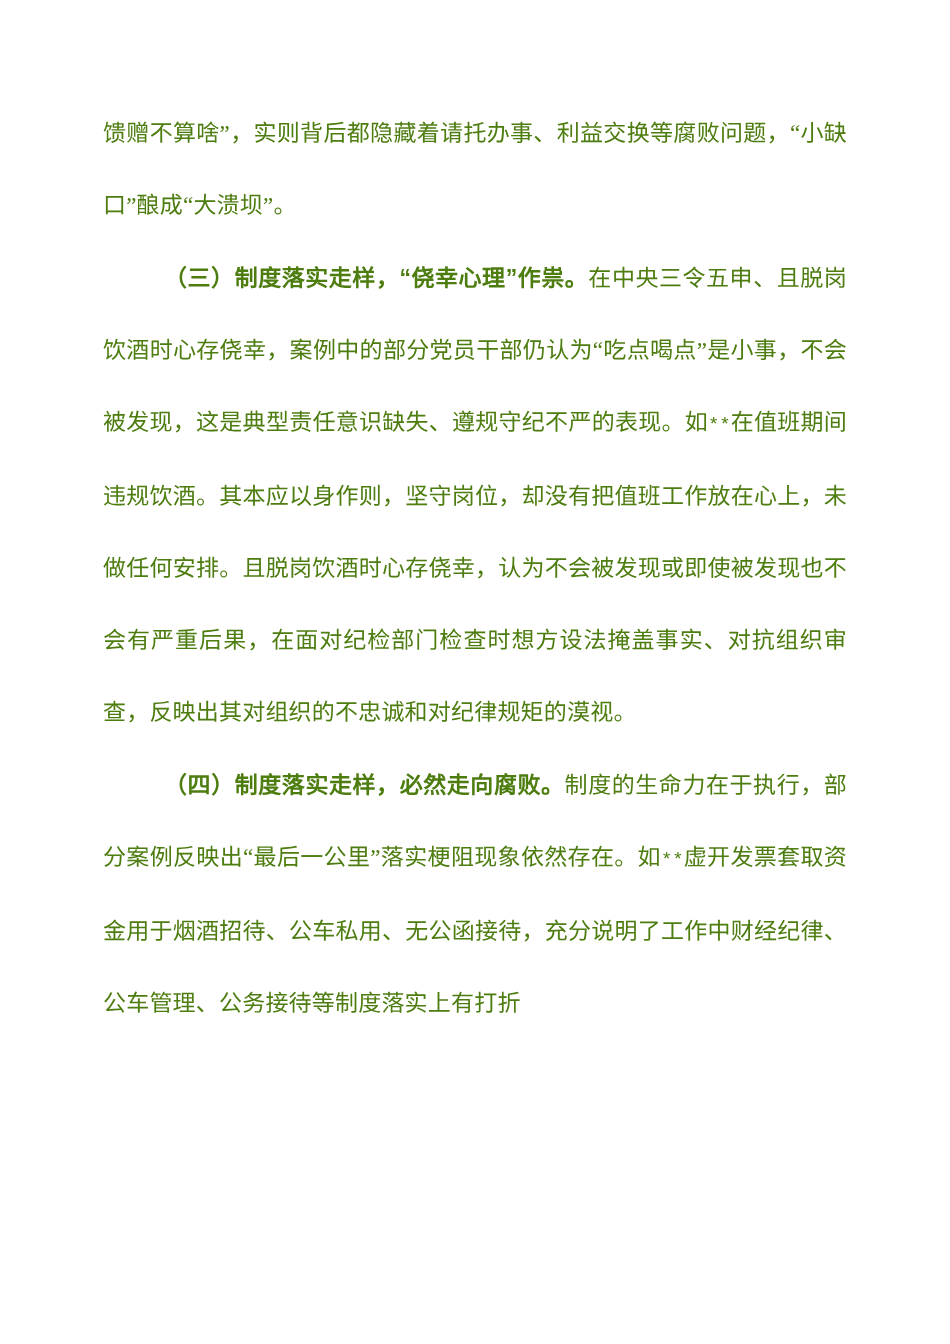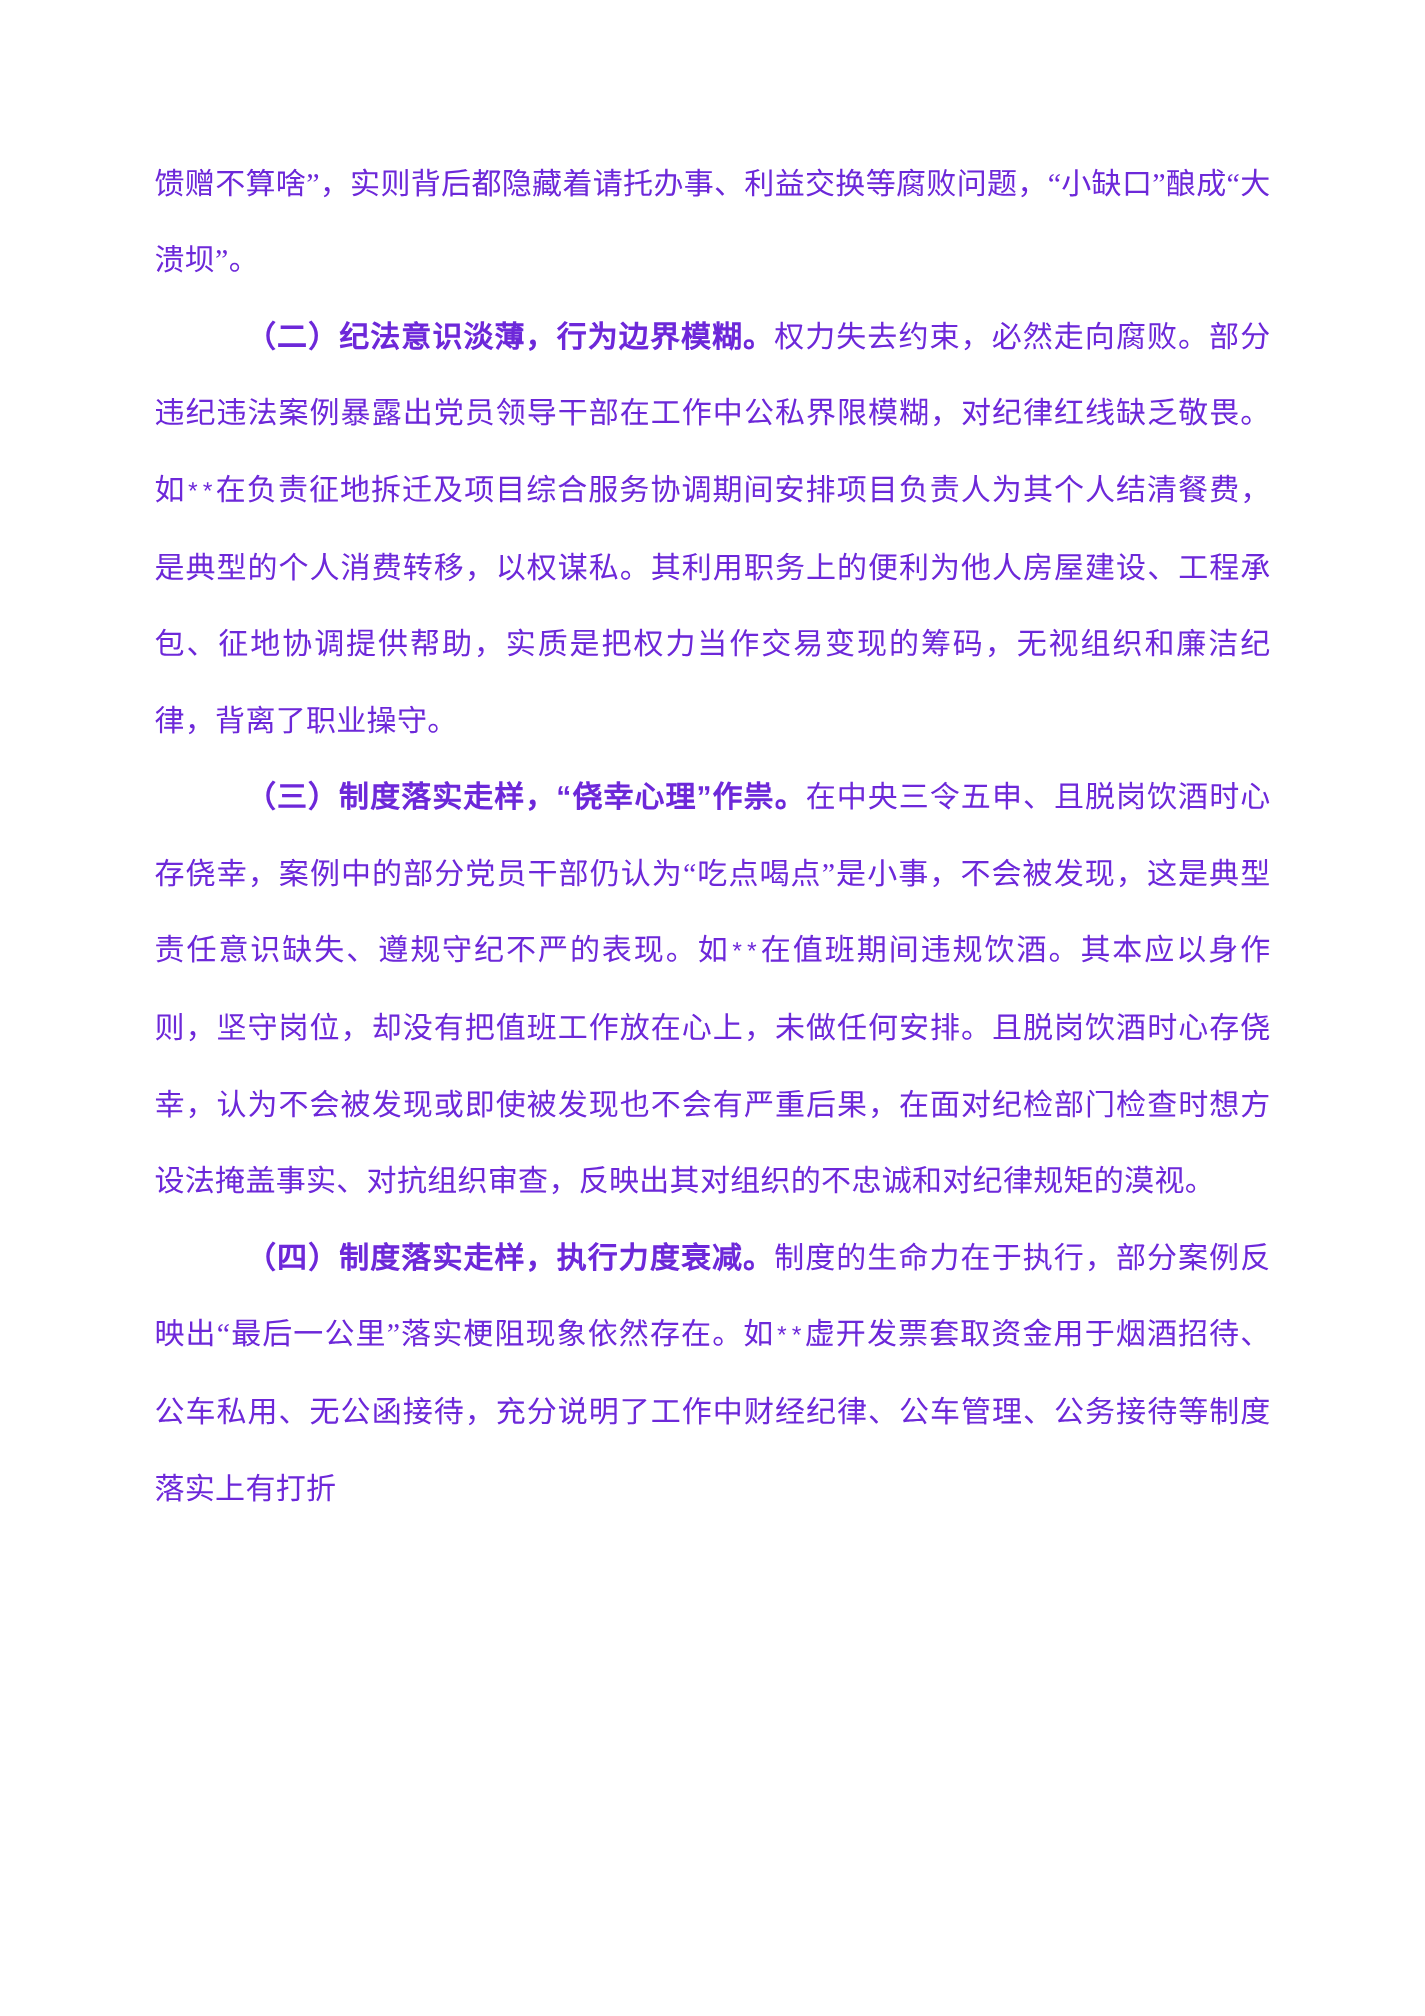--- a/index.html
+++ b/index.html
@@ -27,28 +27,28 @@
   .page-body {
     position: absolute;
     left: 103px;
     top: 98px;
     width: 744px;
   }
 
   .para {
     margin: 0;
     padding: 0;
-    font-size: 20px;
-    line-height: 51px;
+    font-size: 23px;
+    line-height: 72px;
     text-align: justify;
     text-align-last: left;
     text-justify: inter-character;
     letter-spacing: 0.2px;
     word-break: break-all;
-    color: #6d28d9;
+    color: #4d7c0f;
   }
 
   .para.indent {
     text-indent: 61px;
   }
 
   .para + .para {
     margin-top: 0;
   }
 
@@ -70,20 +70,19 @@
   }
 </style>
 </head>
 <body>
 
 <div class="page">
   <div class="page-body">
 
     <p class="para"><span class="bd">馈赠不算啥”，实则背后都隐藏着请托办事、利益交换等腐败问题，“小缺口”酿成“大溃坝”。</span></p>
 
-    <p class="para indent"><span class="hd">（二）纪法意识淡薄，行为边界模糊。</span><span class="bd">权力失去约束，必然走向腐败。部分违纪违法案例暴露出党员领导干部在工作中公私界限模糊，对纪律红线缺乏敬畏。如</span><span class="bd mask">**</span><span class="bd">在负责征地拆迁及项目综合服务协调期间安排项目负责人为其个人结清餐费，是典型的个人消费转移，以权谋私。其利用职务上的便利为他人房屋建设、工程承包、征地协调提供帮助，实质是把权力当作交易变现的筹码，无视组织和廉洁纪律，背离了职业操守。</span></p>
 
     <p class="para indent"><span class="hd">（三）制度落实走样，“侥幸心理”作祟。</span><span class="bd">在中央三令五申、且脱岗饮酒时心存侥幸，案例中的部分党员干部仍认为“吃点喝点”是小事，不会被发现，这是典型责任意识缺失、遵规守纪不严的表现。如</span><span class="bd mask">**</span><span class="bd">在值班期间违规饮酒。其本应以身作则，坚守岗位，却没有把值班工作放在心上，未做任何安排。且脱岗饮酒时心存侥幸，认为不会被发现或即使被发现也不会有严重后果，在面对纪检部门检查时想方设法掩盖事实、对抗组织审查，反映出其对组织的不忠诚和对纪律规矩的漠视。</span></p>
 
-    <p class="para indent"><span class="hd">（四）制度落实走样，执行力度衰减。</span><span class="bd">制度的生命力在于执行，部分案例反映出“最后一公里”落实梗阻现象依然存在。如</span><span class="bd mask">**</span><span class="bd">虚开发票套取资金用于烟酒招待、公车私用、无公函接待，充分说明了工作中财经纪律、公车管理、公务接待等制度落实上有打折</span></p>
+    <p class="para indent"><span class="hd">（四）制度落实走样，必然走向腐败。</span><span class="bd">制度的生命力在于执行，部分案例反映出“最后一公里”落实梗阻现象依然存在。如</span><span class="bd mask">**</span><span class="bd">虚开发票套取资金用于烟酒招待、公车私用、无公函接待，充分说明了工作中财经纪律、公车管理、公务接待等制度落实上有打折</span></p>
 
   </div>
 </div>
 
 </body></html>

